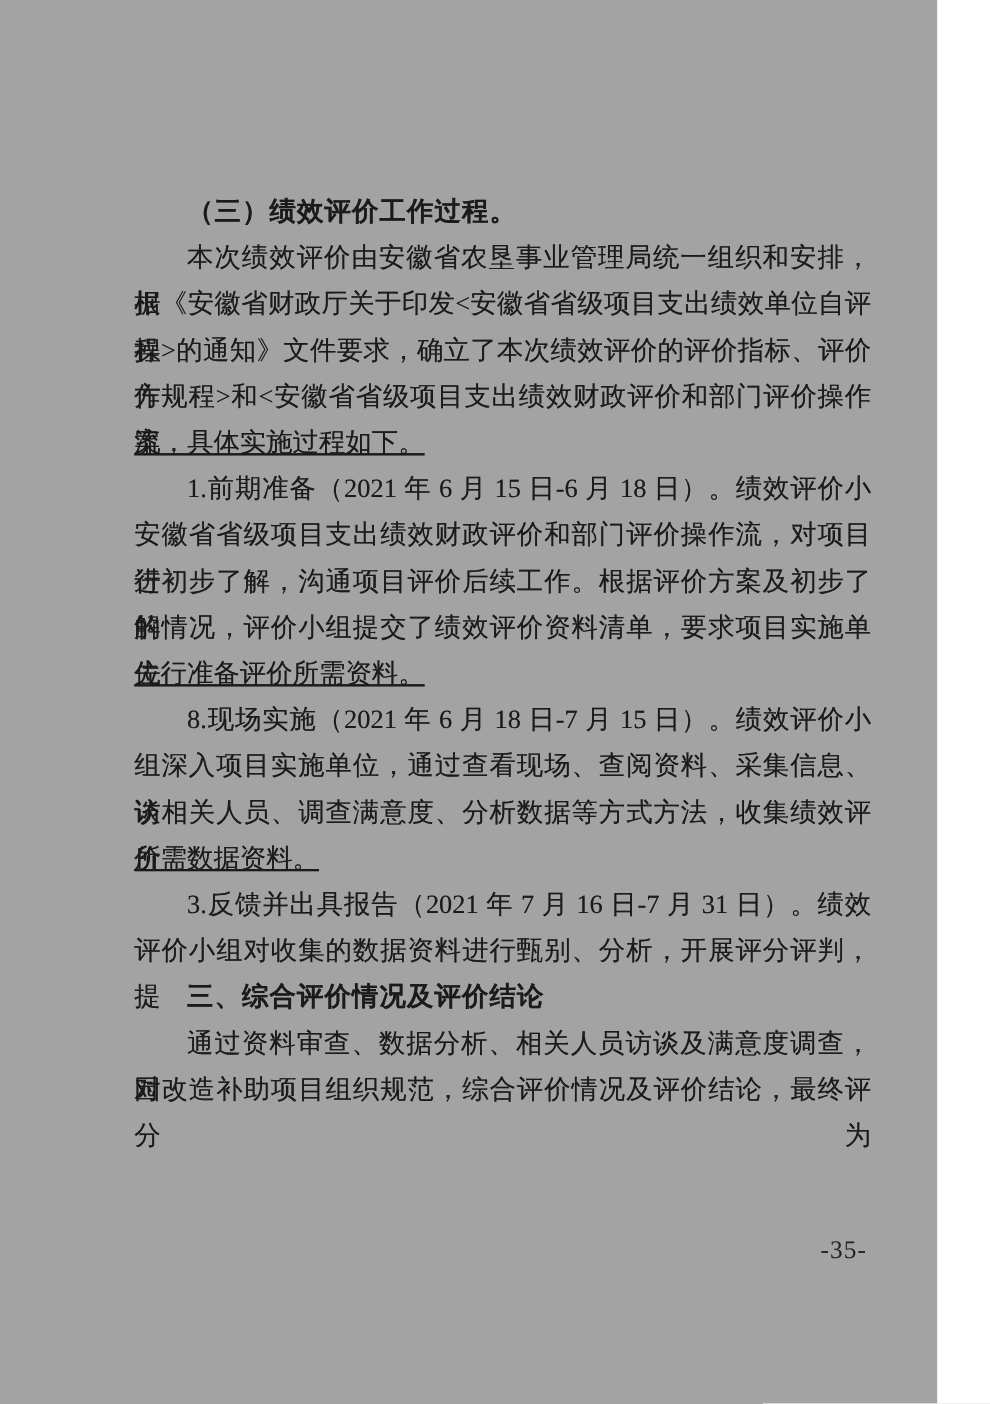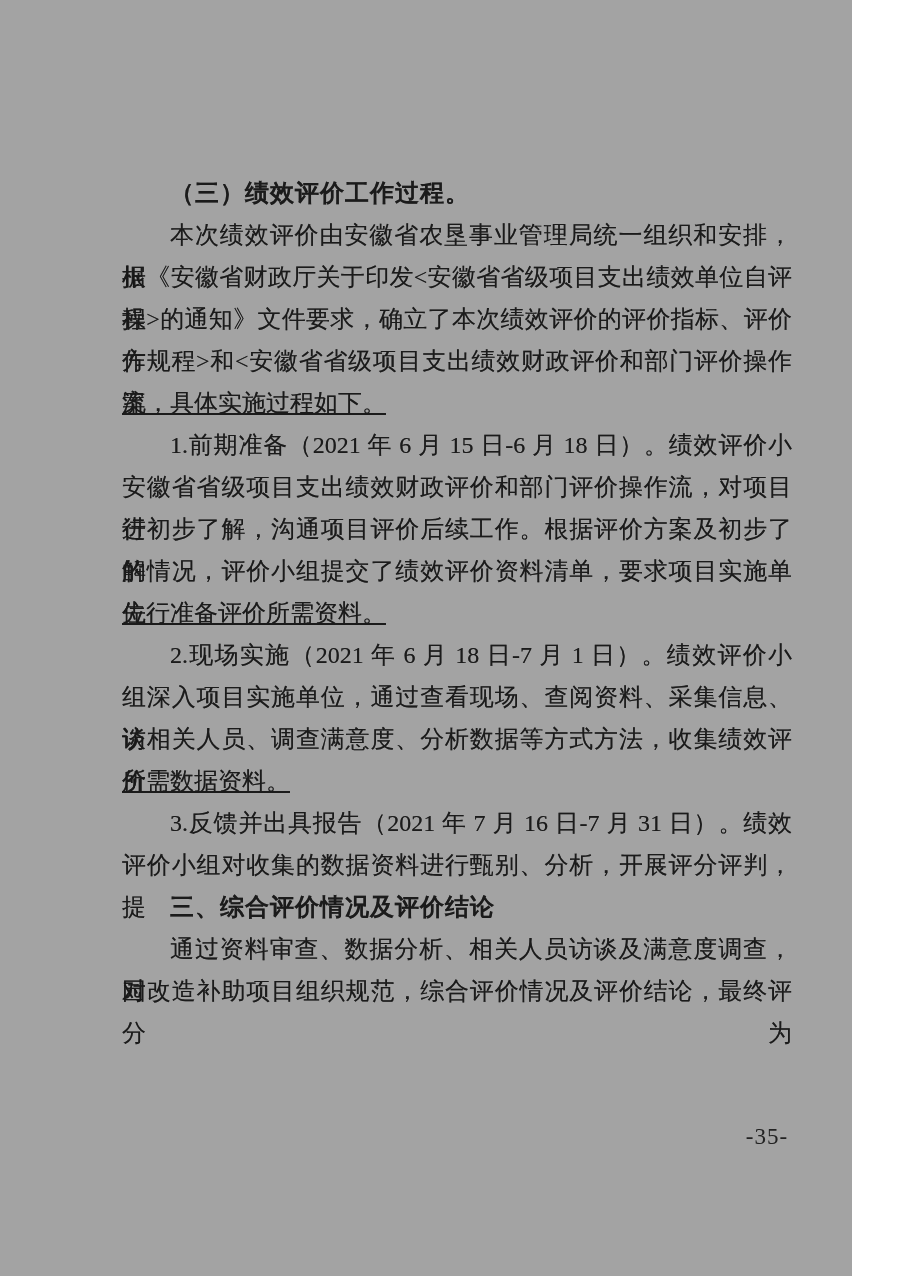--- a/index.html
+++ b/index.html
@@ -90,21 +90,21 @@
 
     <div>
       <div class="line indent">1.前期准备（2021 年 6 月 15 日-6 月 18 日）。绩效评价小</div>
       <div class="line">安徽省省级项目支出绩效财政评价和部门评价操作流，对项目进</div>
       <div class="line">行初步了解，沟通项目评价后续工作。根据评价方案及初步了解</div>
       <div class="line">的情况，评价小组提交了绩效评价资料清单，要求项目实施单位</div>
       <div class="line fin">先行准备评价所需资料。</div>
     </div>
 
     <div>
-      <div class="line indent">2.现场实施（2021 年 6 月 18 日-7 月 1 日）。绩效评价小</div>
+      <div class="line indent">8.现场实施（2021 年 6 月 18 日-7 月 15 日）。绩效评价小</div>
       <div class="line">组深入项目实施单位，通过查看现场、查阅资料、采集信息、访</div>
       <div class="line">谈相关人员、调查满意度、分析数据等方式方法，收集绩效评价</div>
       <div class="line fin">所需数据资料。</div>
     </div>
 
     <div>
       <div class="line indent">3.反馈并出具报告（2021 年 7 月 16 日-7 月 31 日）。绩效</div>
       <div class="line">评价小组对收集的数据资料进行甄别、分析，开展评分评判，提</div>
     </div>
 

